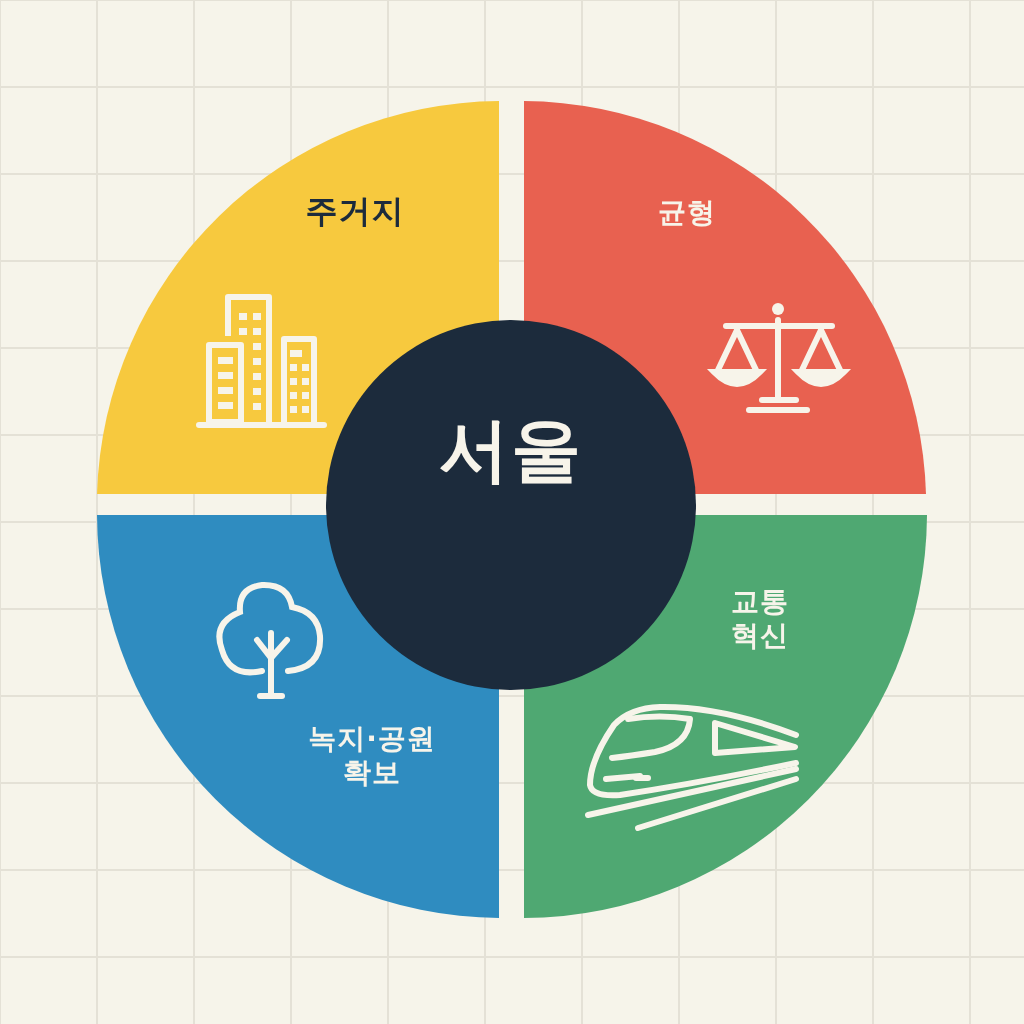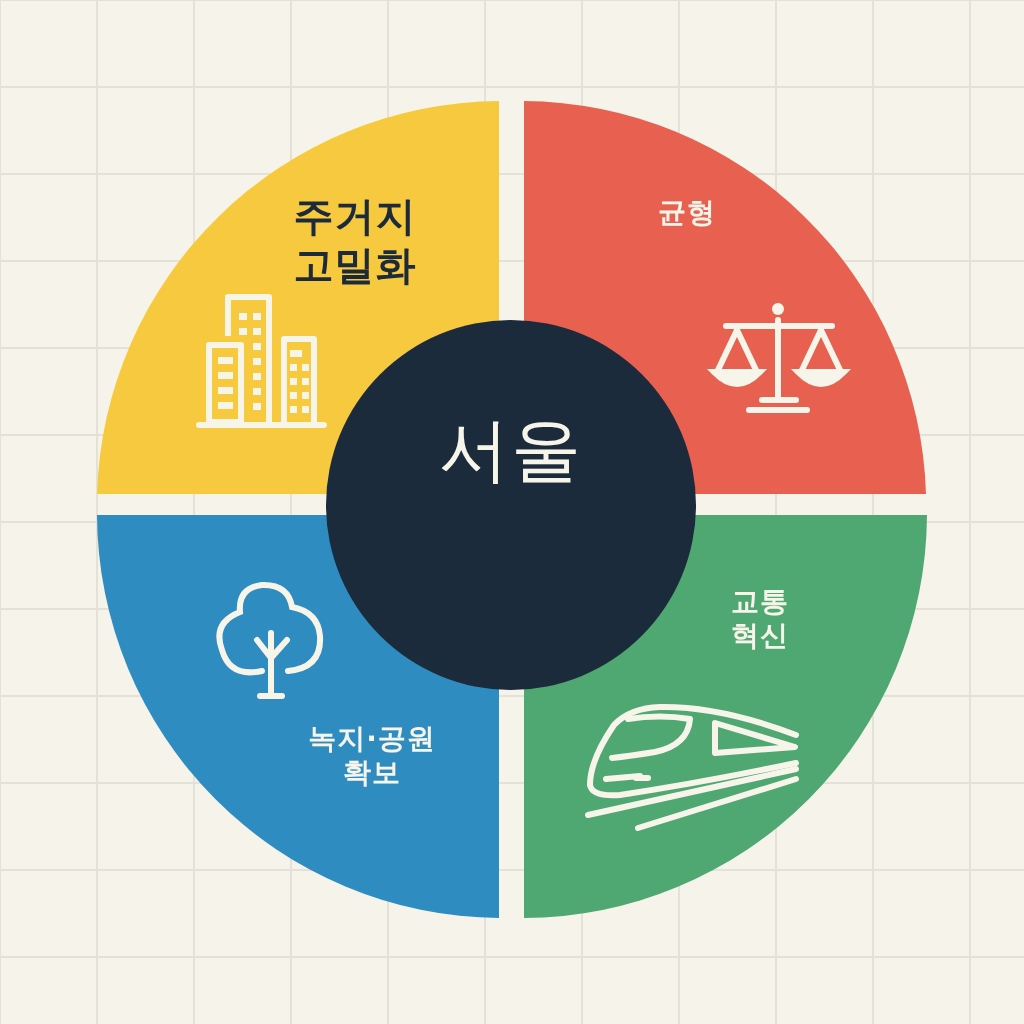--- a/index.html
+++ b/index.html
@@ -7,23 +7,23 @@
   .stage{position:relative;width:1024px;height:1024px;
     background-color:#f6f4ea;
     background-image:
       linear-gradient(to right, #e4e1d6 2px, transparent 2px),
       linear-gradient(to bottom, #e4e1d6 2px, transparent 2px);
     background-size:97px 87px, 97px 87px;
     background-position:-1px 0px, 0px -1px;
   }
   svg.diagram{position:absolute;left:0;top:0;}
   .label{position:absolute;text-align:center;font-weight:bold;line-height:1.22;letter-spacing:1px;}
-  .lbl-yellow{color:#1c2b3c;font-size:40px;}
+  .lbl-yellow{color:#1c2b3c;font-size:32px;}
   .lbl-white{color:#f7f4ea;font-size:28px;}
-  .center-title{position:absolute;left:331px;top:405px;width:360px;text-align:center;color:#f7f4ea;font-weight:normal;font-size:70px;line-height:1.3;letter-spacing:2px;}
+  .center-title{position:absolute;left:331px;top:405px;width:360px;text-align:center;color:#f7f4ea;font-weight:bold;font-size:70px;line-height:1.3;letter-spacing:2px;}
 </style>
 </head>
 <body>
 
 <div class="stage">
 
   <svg class="diagram" width="1024" height="1024" viewBox="0 0 1024 1024">
 
     <path d="M499,494 L499,101 A405,405 0 0,0 97,494 Z" fill="#f7c93e"></path>
     <path d="M524,494 L524,101 A405,405 0 0,1 926,494 Z" fill="#e86150"></path>
@@ -90,21 +90,20 @@
       <path d="M262,671 Q230,678 222,650 Q212,623 240,612 Q238,588 262,585 Q288,584 292,607 Q318,612 320,636 Q322,668 288,671"></path>
       <line x1="271" y1="633" x2="271" y2="695"></line>
       <line x1="257" y1="640" x2="271" y2="658"></line>
       <line x1="287" y1="640" x2="271" y2="658"></line>
       <line x1="260" y1="696" x2="282" y2="696"></line>
     </g>
   </svg>
 
   <div class="label lbl-yellow" style="left:270px;top:192px;width:170px;">
     <div>주거지</div>
-    <div>고밀화</div>
   </div>
 
   <div class="label lbl-white" style="left:612px;top:196px;width:150px;">
     <div>균형</div>
   </div>
 
   <div class="label lbl-white" style="left:262px;top:722px;width:220px;">
     <div>녹지·공원</div>
     <div>확보</div>
   </div>

